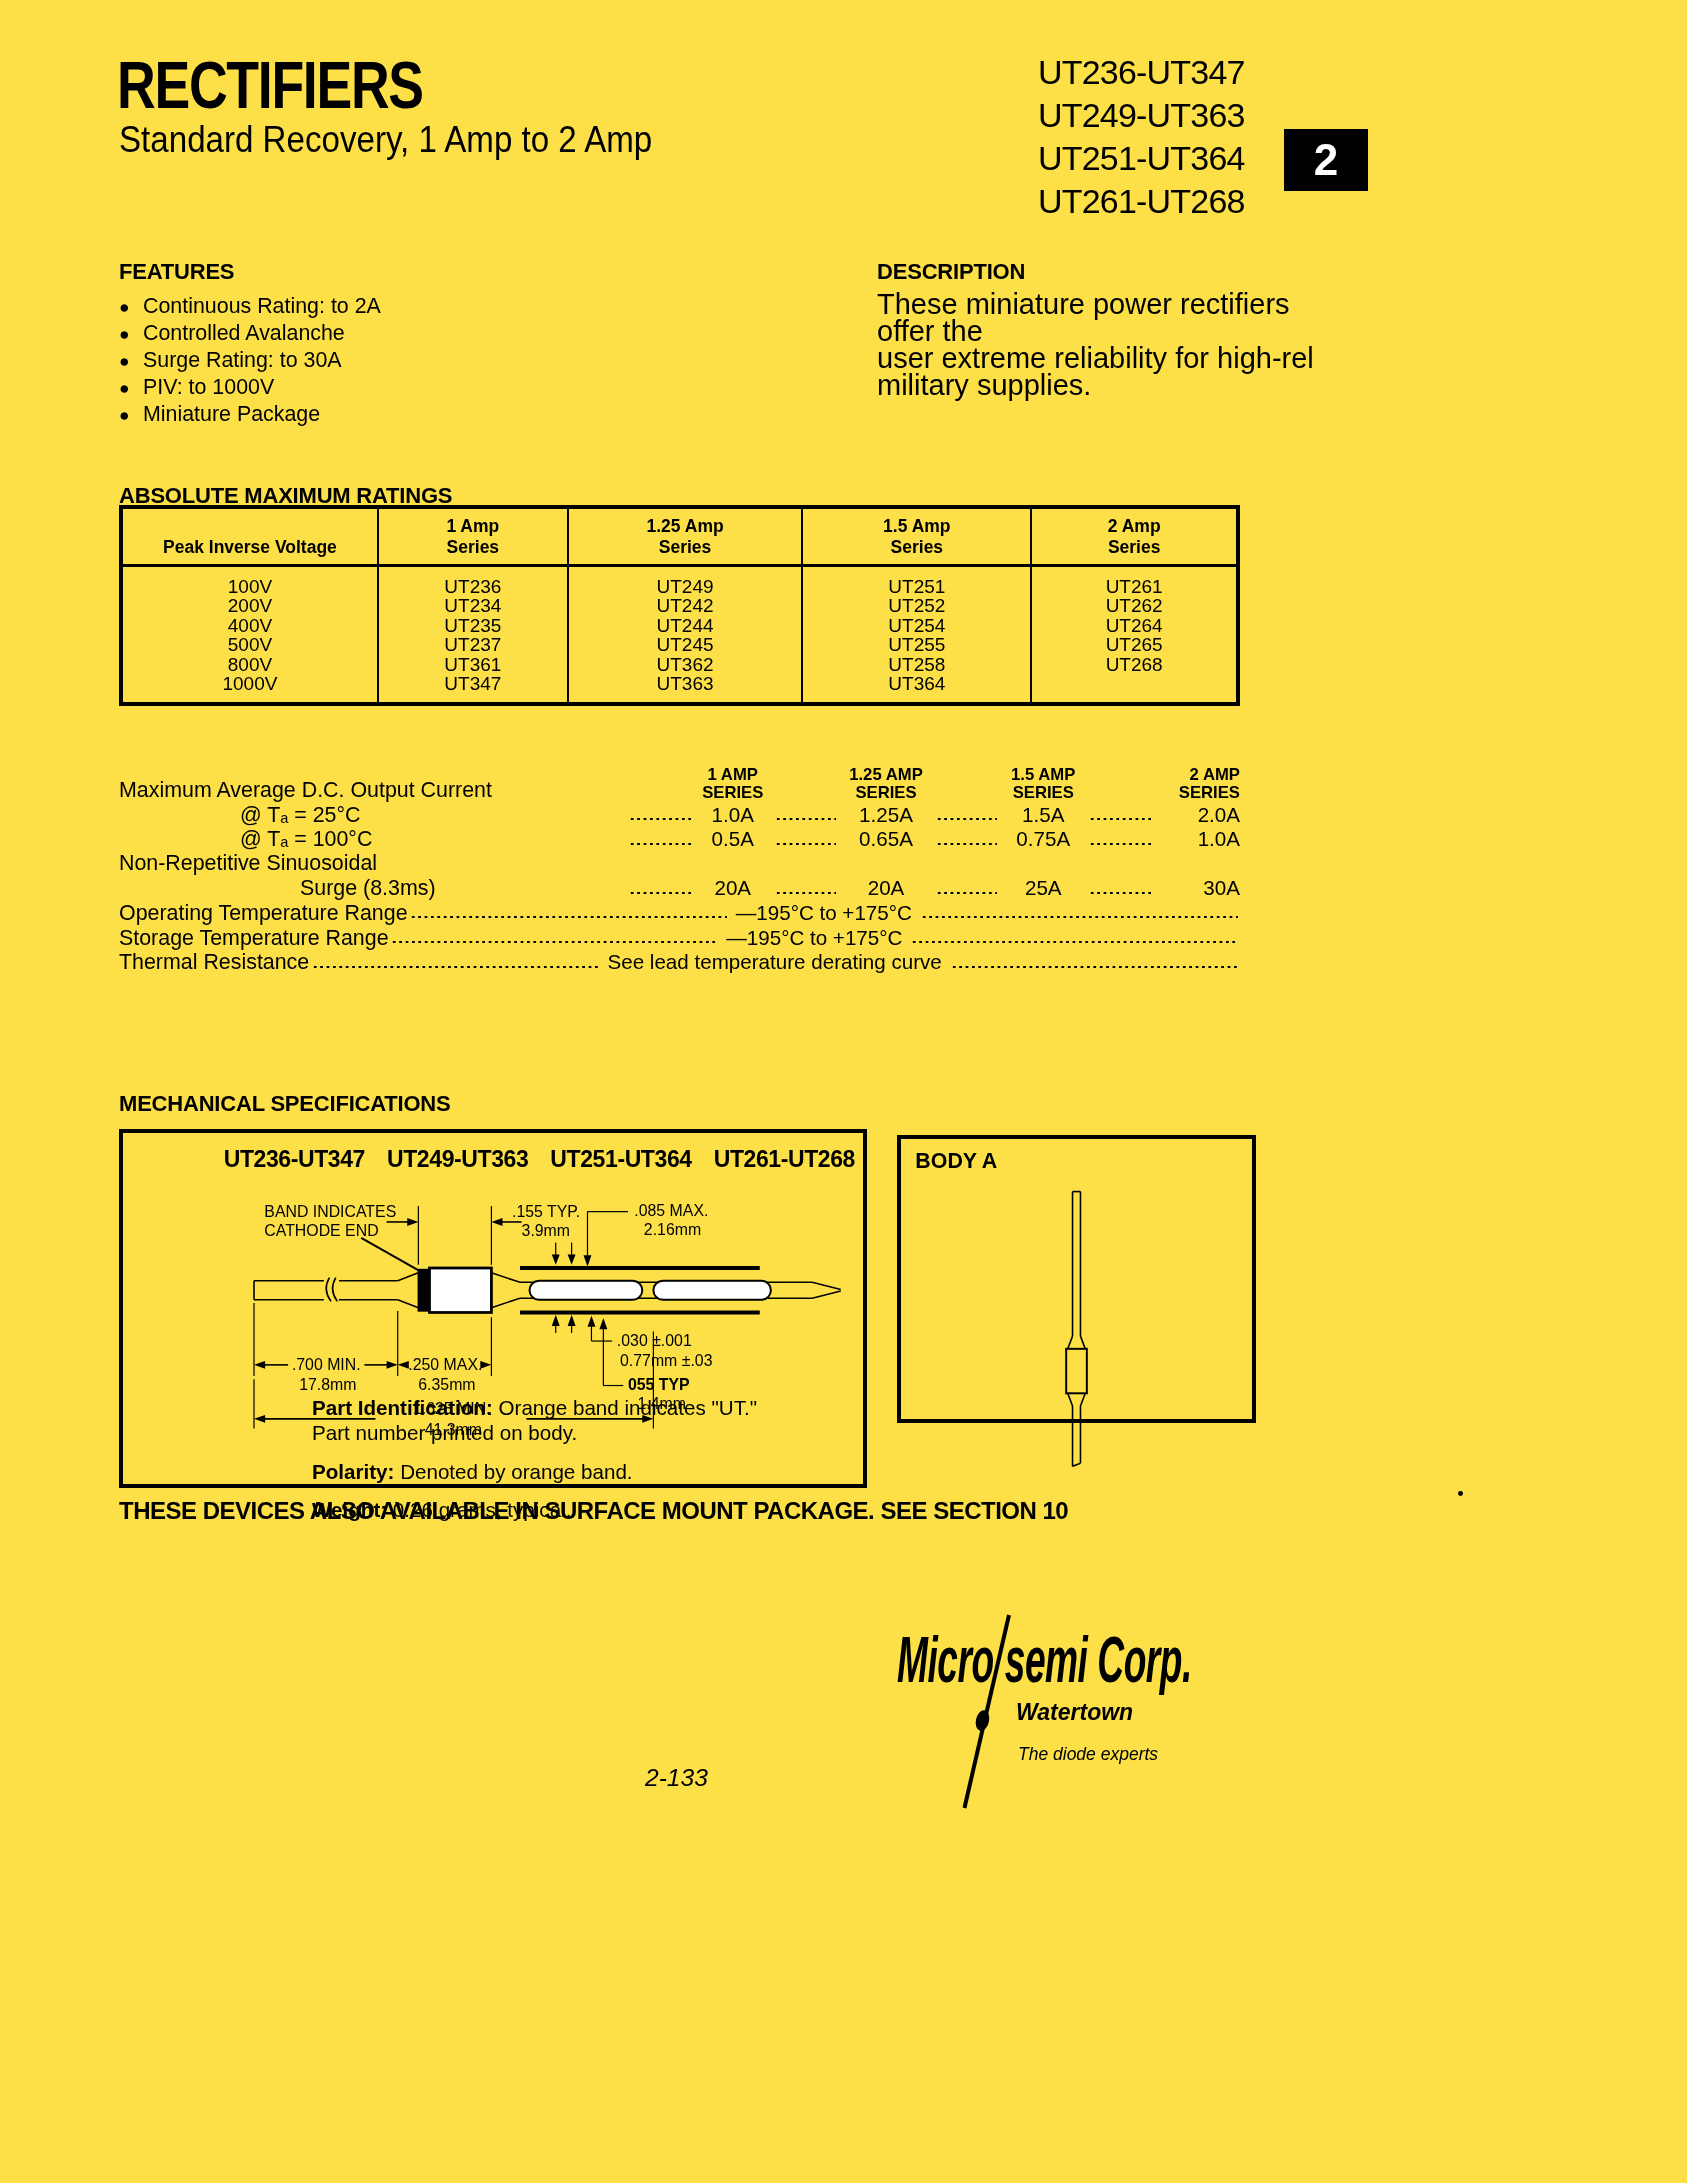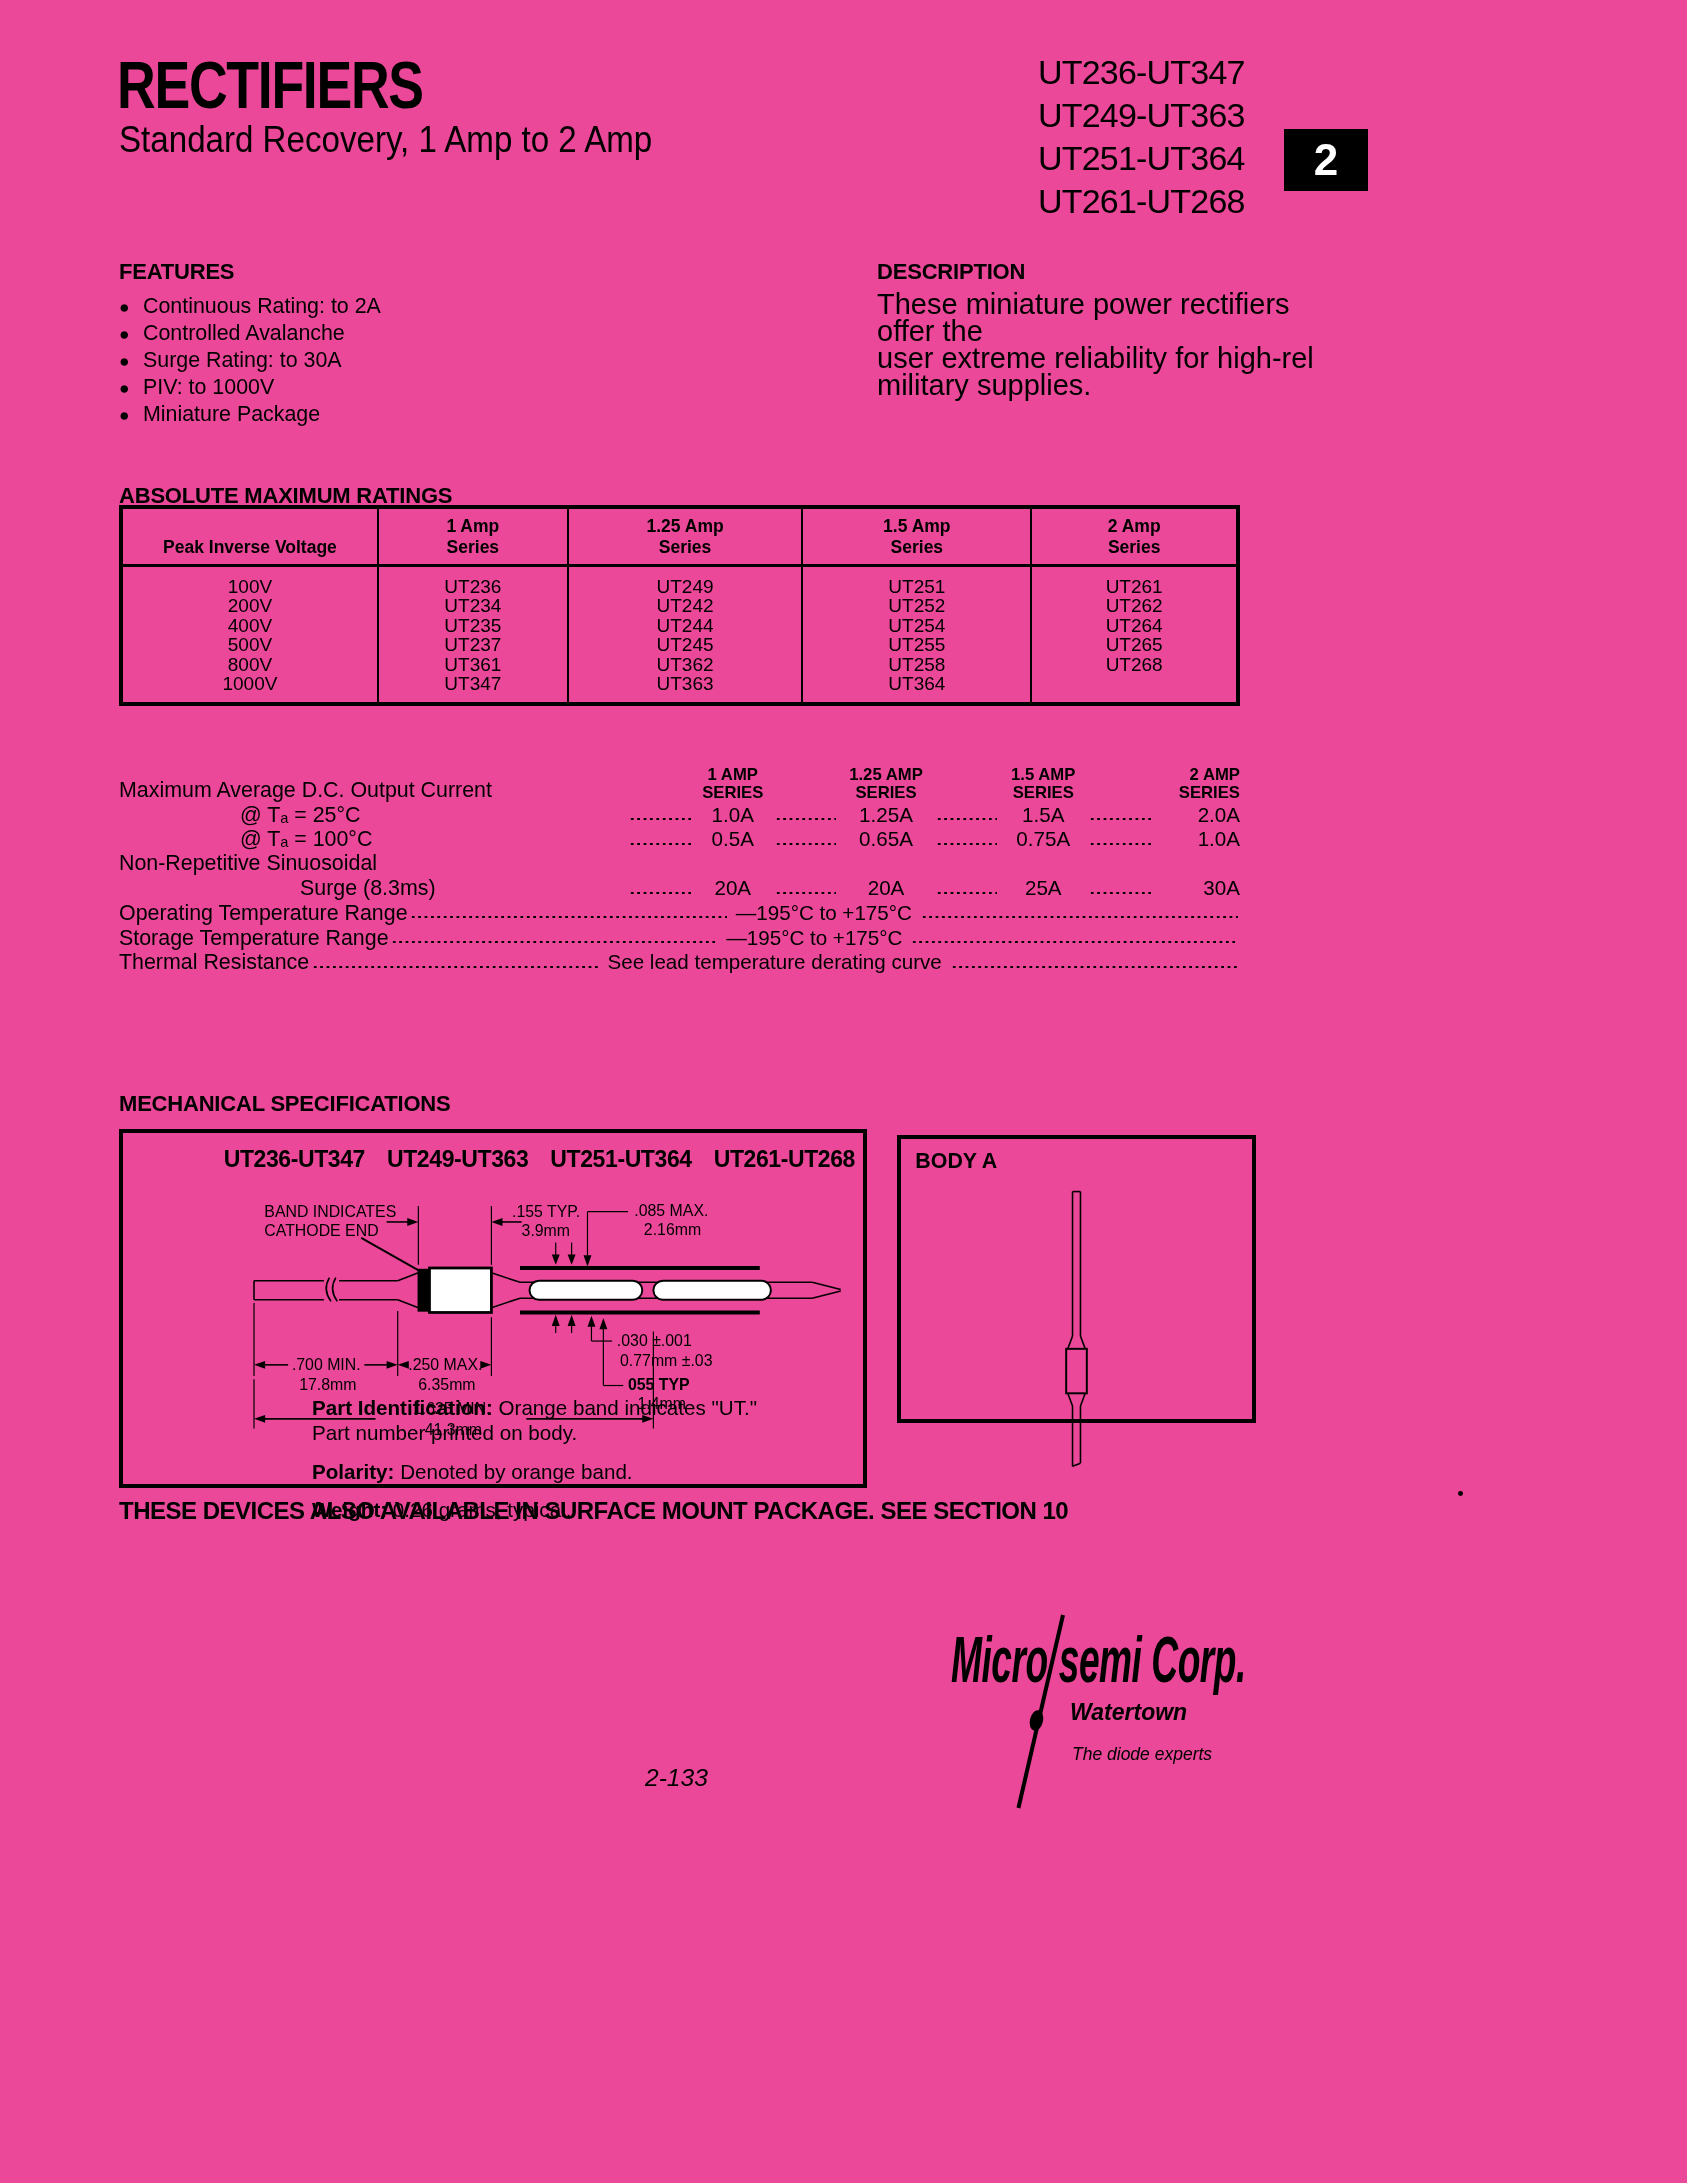--- a/index.html
+++ b/index.html
@@ -1,16 +1,16 @@
 <!DOCTYPE html>
 <html style="font-size:12.7px"><head>
 <meta charset="utf-8">
 <style>
   html,body { margin:0; padding:0; background:#e8e8e8; }
-  .page { position:relative; width:1687px; height:2183px; background:#ec4899;
+  .page { position:relative; width:1687px; height:2183px; background:#fde047;
           font-family:"Liberation Sans", sans-serif; color:#000; overflow:hidden; }
 
   
   .title { position:absolute; left:117px; top:46px; margin:0; font-size:67px; font-weight:bold;
            letter-spacing:-1.6px; transform:scaleX(0.80); transform-origin:left top; white-space:nowrap; }
   .subtitle { position:absolute; left:119px; top:119px; font-size:36px;
               transform:scaleX(0.92); transform-origin:left top; white-space:nowrap; }
   .part-ranges { position:absolute; left:1038px; top:51px; font-size:34px; line-height:43px; letter-spacing:-0.8px; }
   .section-tab { position:absolute; left:1284px; top:129px; width:84px; height:62px; background:#000;
                  color:#fff; display:flex; align-items:center; justify-content:center;
@@ -75,21 +75,21 @@
                 border:4px solid #000; box-sizing:border-box; }
   .body-a-label { position:absolute; left:14.3px; top:9.5px; font-size:21.4px; font-weight:bold; }
 
   .surface-note { position:absolute; left:119px; top:1497px; font-size:24px; font-weight:bold;
                   letter-spacing:-0.5px; white-space:nowrap; }
   .stray-dot { position:absolute; left:1458px; top:1491px; width:4.8px; height:4.8px;
                border-radius:50%; background:#000; }
 
   
   .page-number { position:absolute; left:645px; top:1764px; font-size:24.6px;font-style:italic; }
-  .logo { position:absolute; left:951px; top:1623px; width:341px; height:191px;text-align:center; }
+  .logo { position:absolute; left:897px; top:1623px; width:341px; height:191px;text-align:center; }
   .logo-line1 { position:absolute; left:0; top:0; font-size:64px; font-weight:bold; font-style:italic;
                 letter-spacing:-0.8px; transform:scaleX(0.58); transform-origin:left top; white-space:nowrap; }
   .logo-line1 .gap1 { margin-right:19px; }
   .logo-slash { position:absolute; left:110px; top:-8px; width:4px; height:198px; background:#000;
                 transform:rotate(13deg); transform-origin:top center; }
   .logo-diode { position:absolute; left:79px; top:87px; width:12.7px; height:20.6px; background:#000;
                 border-radius:50%; transform:rotate(13deg); }
   .logo-city { position:absolute; left:119px; top:76px; font-size:23px; font-weight:bold; font-style:italic; }
   .logo-tagline { position:absolute; left:121px; top:121px; font-size:17.5px; font-style:italic; }
 </style>

